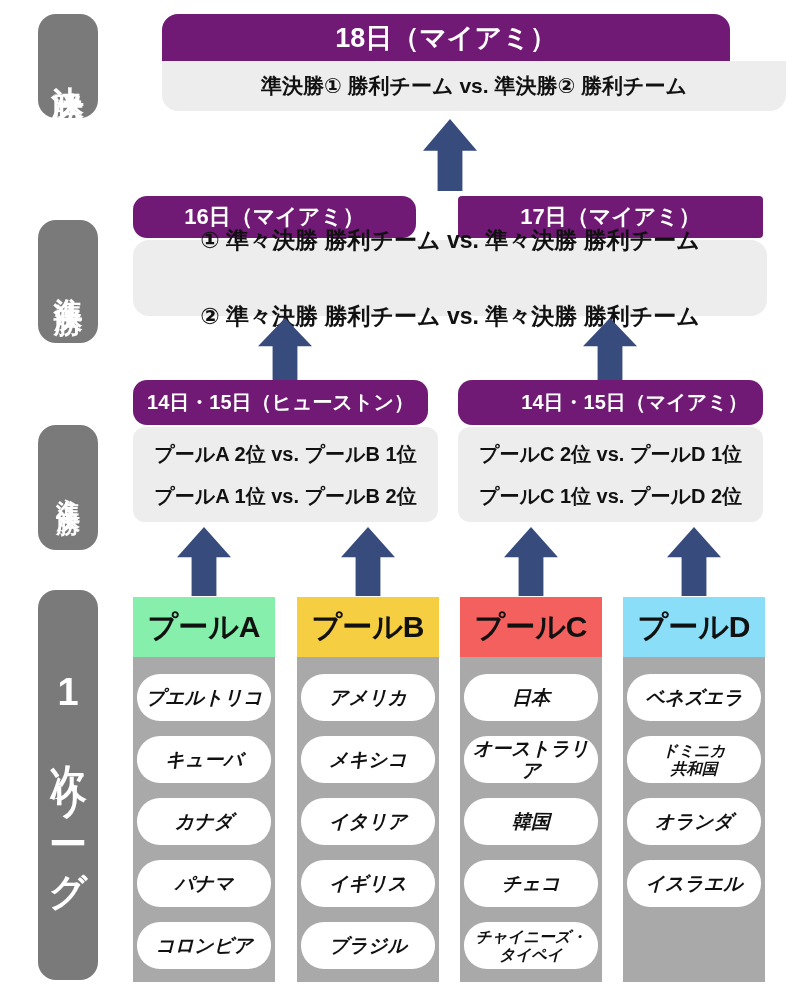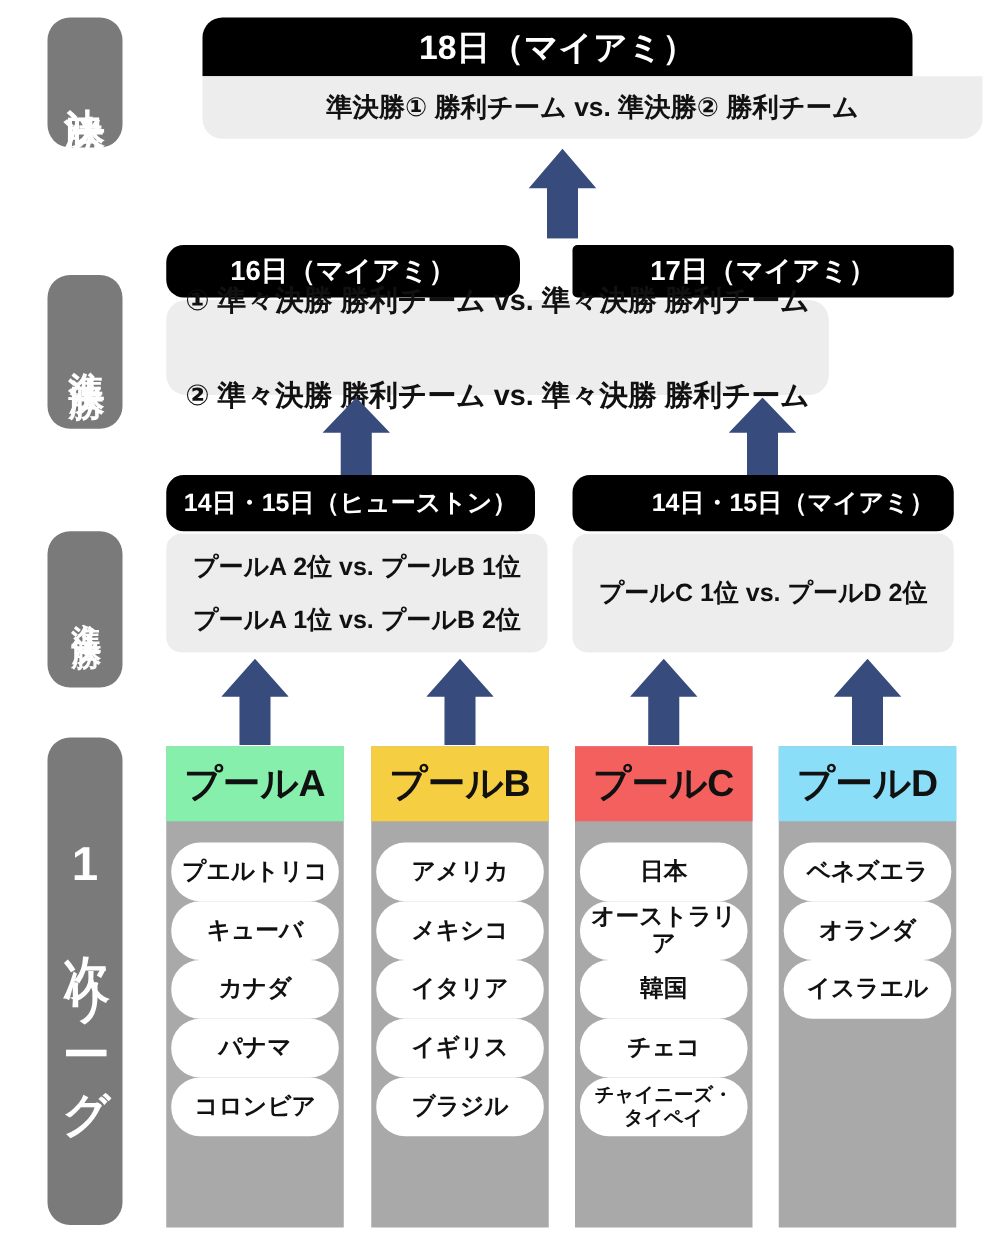--- a/index.html
+++ b/index.html
@@ -22,41 +22,41 @@
     display:flex; align-items:center; justify-content:center;
     line-height:1;
   }
   .lbl-final   { top:14px;  height:104px; font-size:33px; letter-spacing:6px; }
   .lbl-semi    { top:220px; height:123px; font-size:29px; letter-spacing:5px; }
   .lbl-quarter { top:425px; height:125px; font-size:24px; letter-spacing:4px; }
   .lbl-first   { top:590px; height:390px; font-size:38px; letter-spacing:22px; padding-top:10px; }
 
   
   .dark-header {
-    position:absolute; background:#000000; color:#fff; font-weight:bold;
+    position:absolute; background:#701a75; color:#fff; font-weight:bold;
     display:flex; align-items:center; justify-content:center;
   }
   .light-body {
     position:absolute; background:#EDEDED; color:#111; font-weight:bold;
     display:flex; flex-direction:column; align-items:center; justify-content:center;
   }
 
   .final-header { left:162px; top:14px; width:568px; height:47px;
                   border-radius:16px 16px 0 0; font-size:27px; }
   .final-body   { left:162px; top:61px; width:624px; height:50px;
                   border-radius:0 0 16px 16px; font-size:21px; }
 
   .note {
     position:absolute; top:129px; right:35px;
     font-size:17px; font-weight:normal; color:#111;
   }
 
   .sf-header-left  { left:133px; top:196px; width:283px; height:42px; border-radius:14px; font-size:22px; }
   .sf-header-right { left:458px; top:196px; width:305px; height:42px; border-radius:4px; font-size:22px; }
-  .sf-body { left:133px; top:240px; width:530px; height:76px; border-radius:16px;
+  .sf-body { left:133px; top:240px; width:634px; height:76px; border-radius:16px;
              font-size:23px; line-height:36px;gap:40px; }
 
   .qf-header-left  { left:133px; top:380px; width:295px; height:45px; border-radius:14px; font-size:20px; }
   .qf-header-right { left:458px; top:380px; width:305px; height:45px; border-radius:14px; font-size:20px;padding-left:48px; }
   .qf-body-left  { left:133px; top:427px; width:305px; height:95px; border-radius:12px;
                    font-size:20px; line-height:42px; }
   .qf-body-right { left:458px; top:427px; width:305px; height:95px; border-radius:12px;
                    font-size:20px; line-height:42px; }
 
   
@@ -79,21 +79,21 @@
   }
   .pool-a { left:133px; } .pool-b { left:297px; }
   .pool-c { left:460px; } .pool-d { left:623px; }
   .pool-header {
     width:142px; height:60px;
     display:flex; align-items:center; justify-content:center;
     font-size:30px; font-weight:bold; color:#111;
   }
   .pool-teams {
     display:flex; flex-direction:column; align-items:center;
-    padding-top:17px;
+    gap:15px; padding-top:17px;font-style:italic;
   }
   .team-pill {
     width:134px; height:47px; background:#fff; border-radius:23px;
     display:flex; align-items:center; justify-content:center;
     font-size:19px; font-weight:bold; text-align:center;
     white-space:pre-line; line-height:1.15;
   }
   .team-pill.small { font-size:15.5px; }
 </style>
 </head>
@@ -119,20 +119,21 @@
   <div class="arrow arrow-sf-1"></div>
   <div class="arrow arrow-sf-2"></div>
 
   <div class="dark-header qf-header-left">14日・15日（ヒューストン）</div>
   <div class="dark-header qf-header-right">14日・15日（マイアミ）</div>
   <div class="light-body qf-body-left">
     <div>プールA 2位 vs. プールB 1位</div>
     <div>プールA 1位 vs. プールB 2位</div>
   </div>
   <div class="light-body qf-body-right">
+    <div>プールC 2位 vs. プールD 1位</div>
     <div>プールC 1位 vs. プールD 2位</div>
   </div>
   <div class="arrow arrow-qf-1"></div>
   <div class="arrow arrow-qf-2"></div>
   <div class="arrow arrow-qf-3"></div>
   <div class="arrow arrow-qf-4"></div>
 
   <div class="pool-col pool-a">
     <div class="pool-header" style="background: #86efac;">プールA</div>
     <div class="pool-teams">
@@ -164,18 +165,20 @@
       <div class="team-pill">チェコ</div>
       <div class="team-pill small">チャイニーズ・
 タイペイ</div>
     </div>
   </div>
 
   <div class="pool-col pool-d">
     <div class="pool-header" style="background: rgb(139, 222, 247);">プールD</div>
     <div class="pool-teams">
       <div class="team-pill">ベネズエラ</div>
+      <div class="team-pill small">ドミニカ
+共和国</div>
       <div class="team-pill">オランダ</div>
       <div class="team-pill">イスラエル</div>
     </div>
   </div>
 
 </div>
 
 </body></html>

